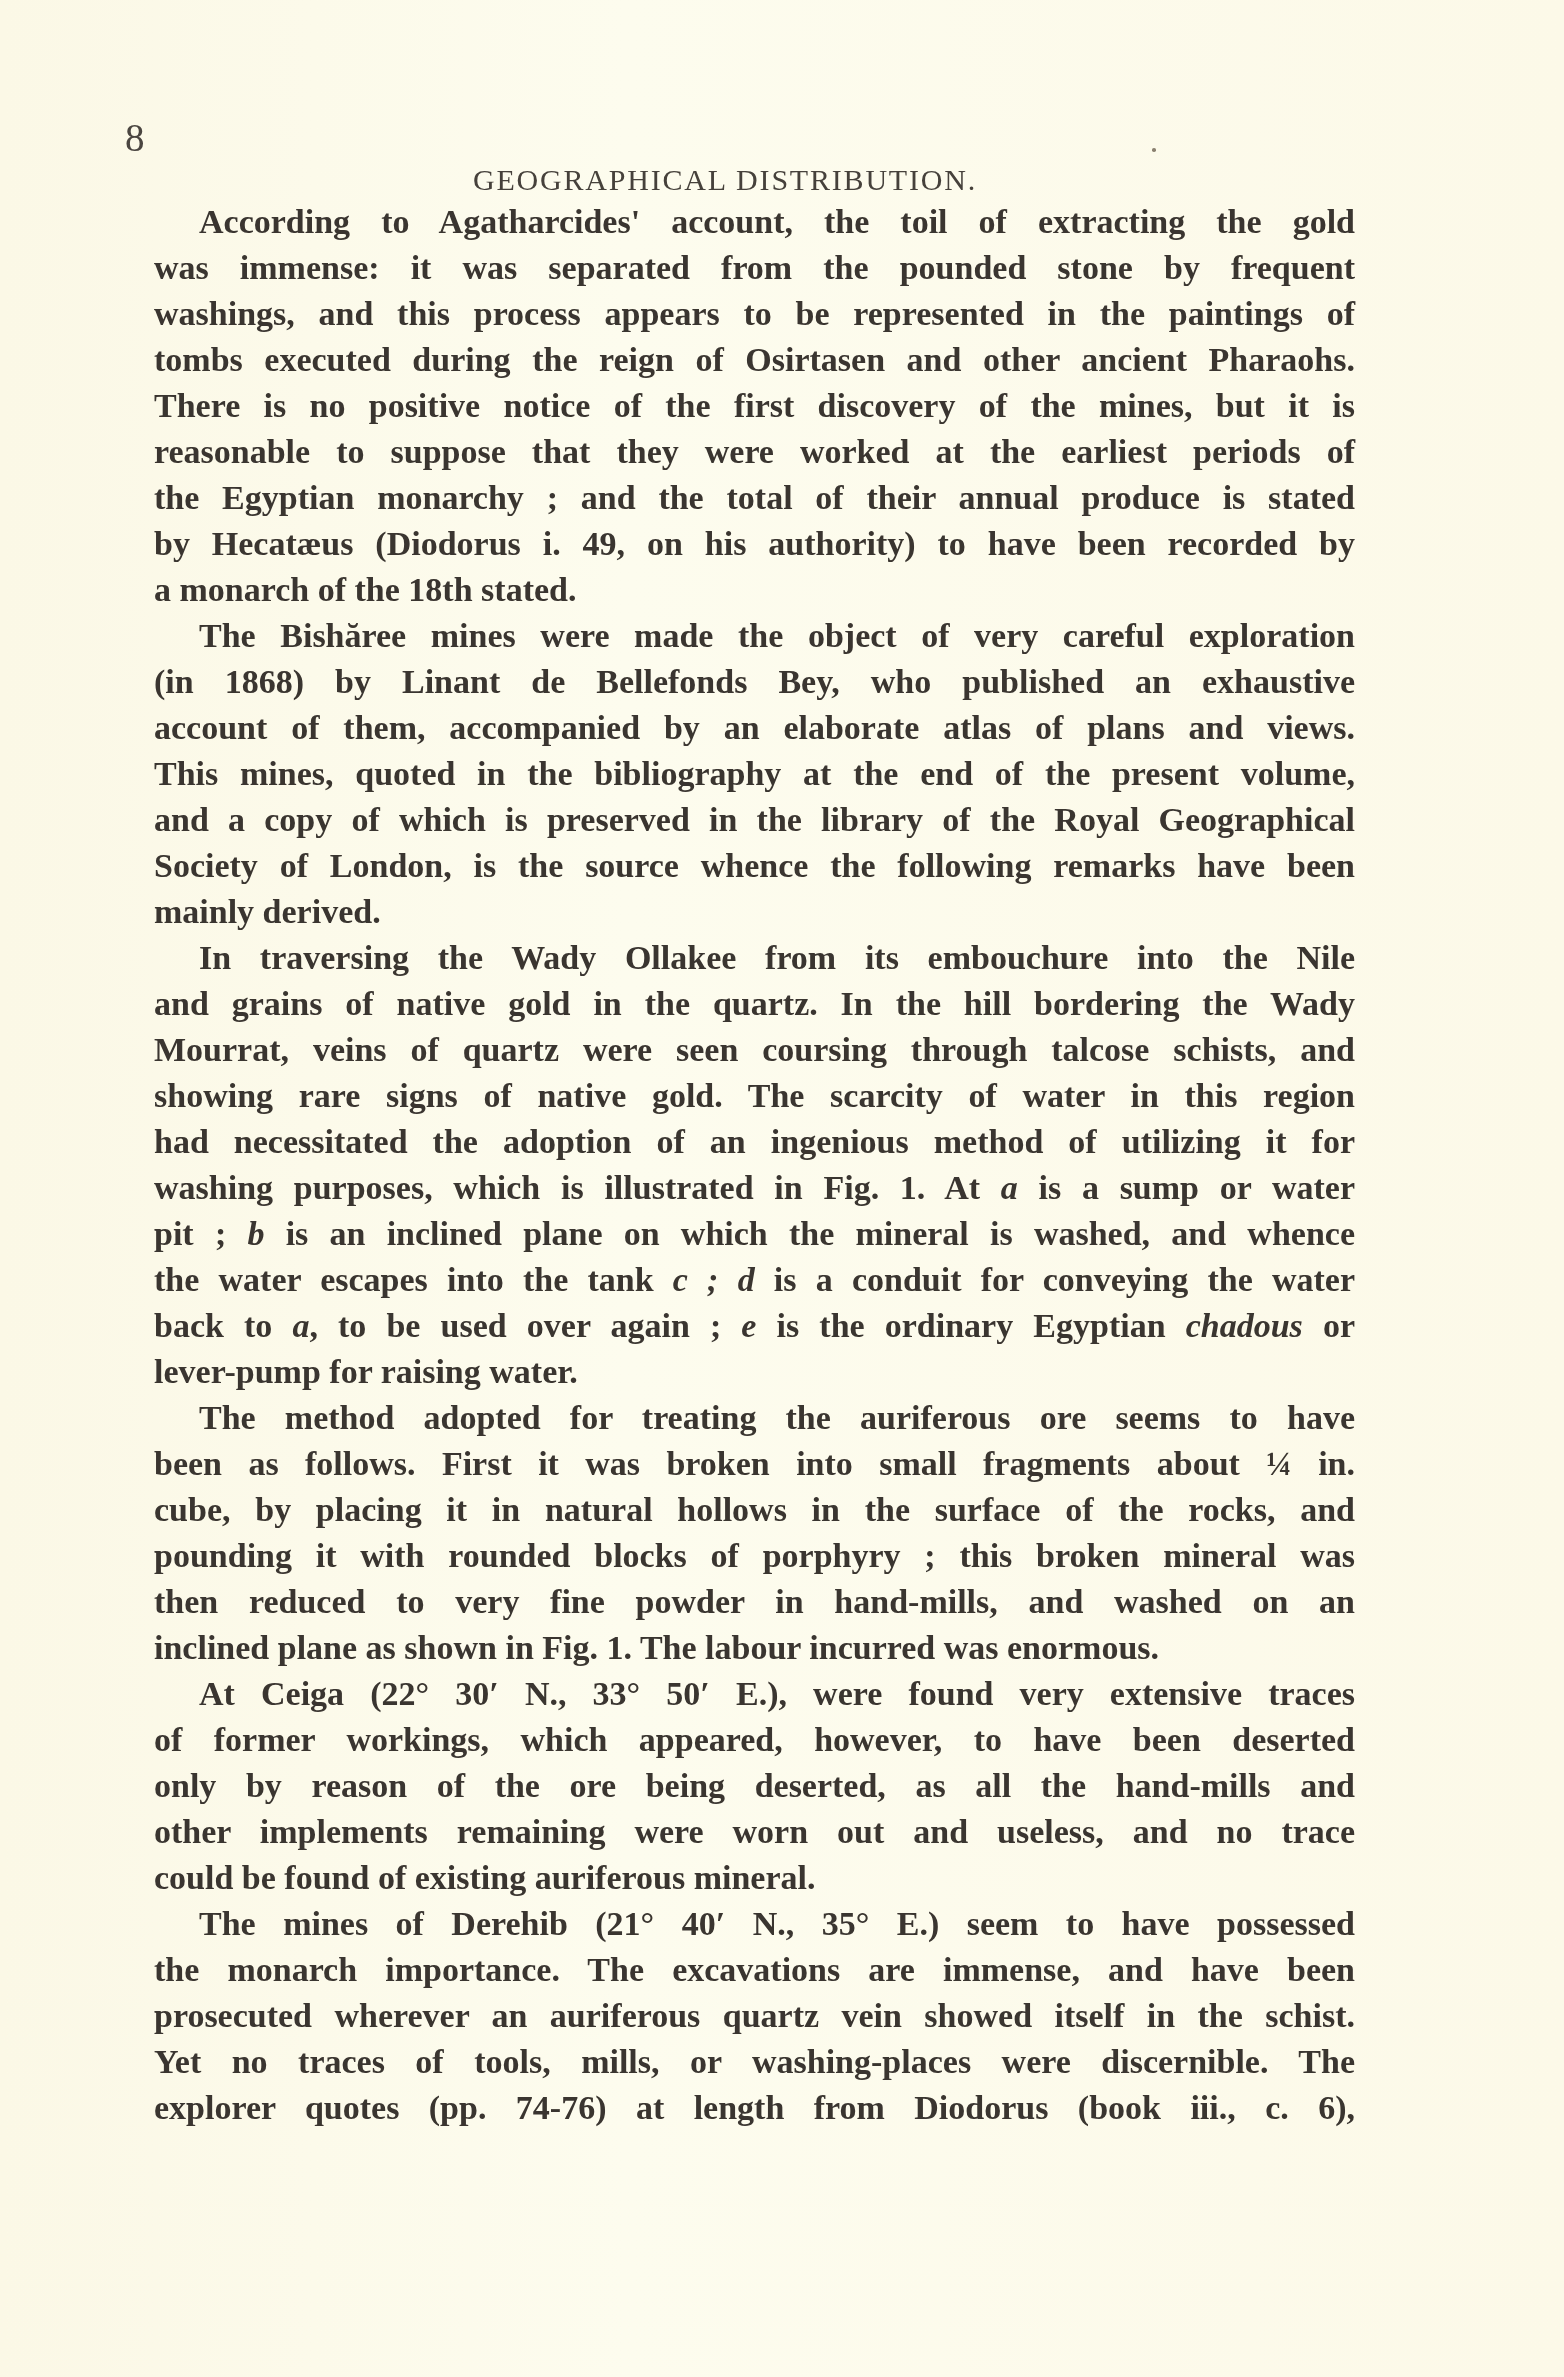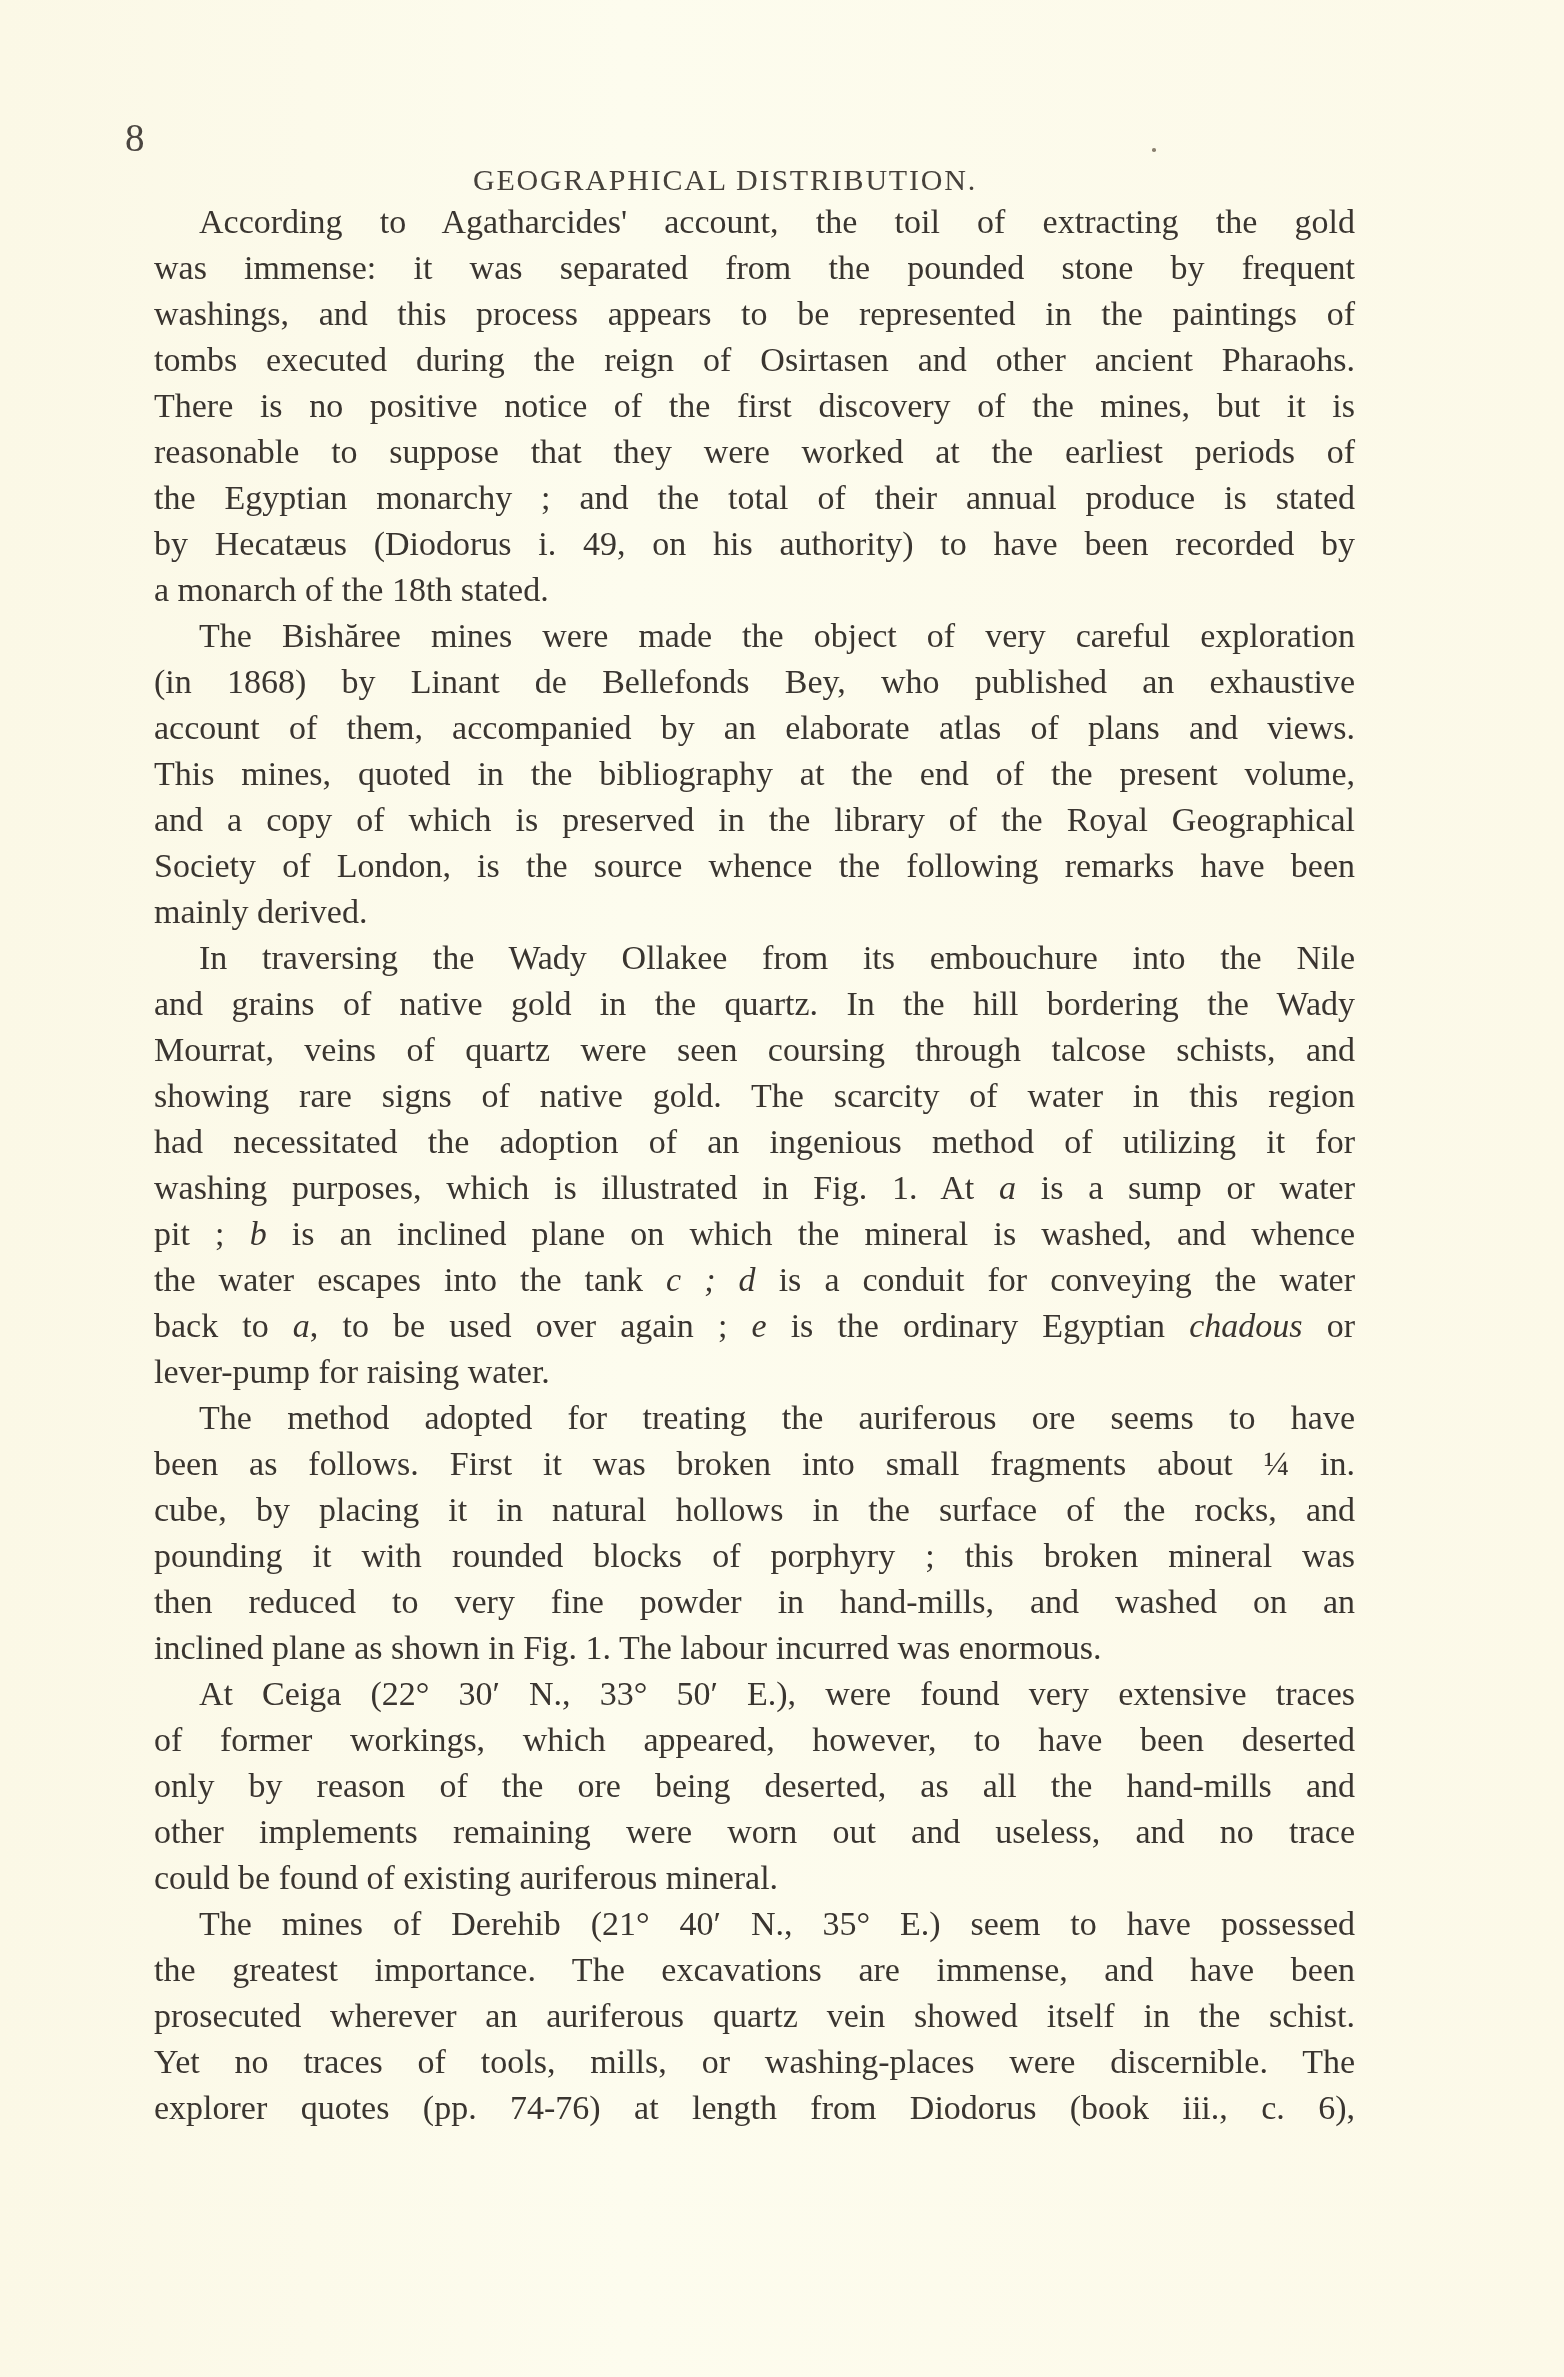--- a/index.html
+++ b/index.html
@@ -51,20 +51,21 @@
     }
     .line {
       display: block;
       font-size: 34px;
       line-height: 46px;
       white-space: nowrap;
       text-align: justify;
       text-align-last: justify;
       height: 46px;
       overflow: visible;
+      font-weight: bold;
     }
     .line.indent { padding-left: 45px; width: calc(100% - 45px); }
     .line.last { text-align-last: left; }
     .line i { font-style: italic; }
   </style>
 </head>
 <body>
 
 <div class="page">
   <div class="page-number">8</div>
@@ -114,20 +115,20 @@
       </div>
       <div>
         <span class="line indent">At Ceiga (22° 30′ N., 33° 50′ E.), were found very extensive traces</span>
         <span class="line">of former workings, which appeared, however, to have been deserted</span>
         <span class="line">only by reason of the ore being deserted, as all the hand-mills and</span>
         <span class="line">other implements remaining were worn out and useless, and no trace</span>
         <span class="line last">could be found of existing auriferous mineral.</span>
       </div>
       <div>
         <span class="line indent">The mines of Derehib (21° 40′ N., 35° E.) seem to have possessed</span>
-        <span class="line">the greatest importance. The excavations are immense, and have been</span>
+        <span class="line">the monarch importance. The excavations are immense, and have been</span>
         <span class="line">prosecuted wherever an auriferous quartz vein showed itself in the schist.</span>
         <span class="line">Yet no traces of tools, mills, or washing-places were discernible. The</span>
         <span class="line">explorer quotes (pp. 74-76) at length from Diodorus (book iii., c. 6),</span>
       </div>
     </div>
 </div>
 
 
 </body></html>

